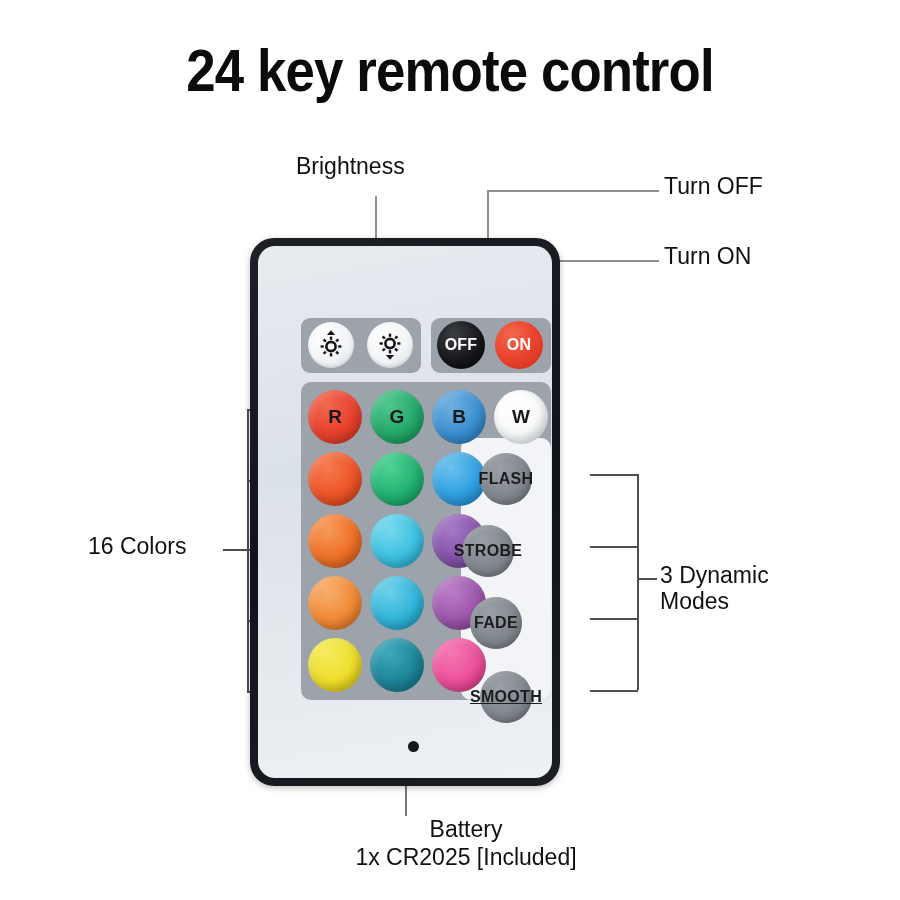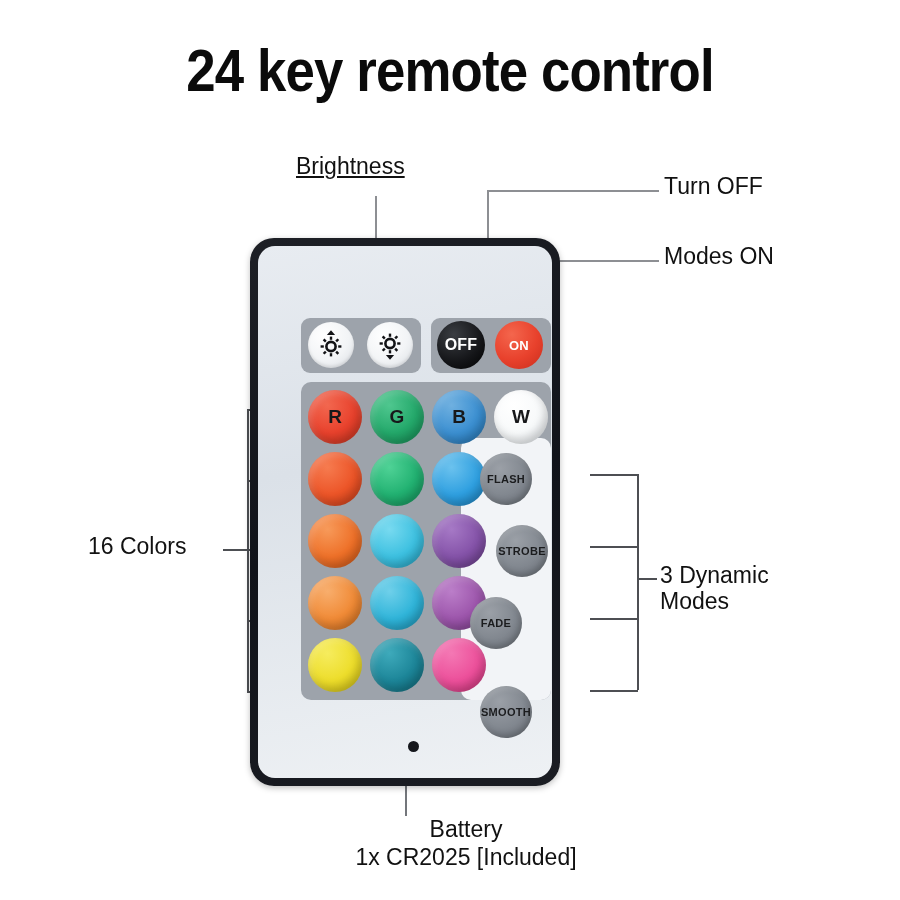--- a/index.html
+++ b/index.html
@@ -30,21 +30,21 @@
   }
 
   
   .callout {
     position: absolute;
     font-size: 23px;
     color: #111;
     white-space: pre-line;
     line-height: 1.12;
   }
-  #lbl-brightness { left: 296px; top: 154px; text-decoration: underline; }
+  #lbl-brightness { left: 296px; top: 154px; }
   #lbl-turnoff    { left: 664px; top: 174px; }
   #lbl-turnon     { left: 664px; top: 244px; }
   #lbl-16colors   { left: 88px; top: 534px; }
   #lbl-dynamic    { left: 660px; top: 563px; }
   #lbl-battery {
     left: 16px; top: 815px; width: 900px;
     text-align: center; line-height: 1.22;
   }
 
   
@@ -97,21 +97,21 @@
 
   
   #btn-off {
     width: 48px; height: 48px; left: 6px; top: 3px;
     background: radial-gradient(circle at 35% 28%, #3a3d42 0%, #141518 60%, #000 100%);
     color: #fff; font-size: 16px; letter-spacing: .2px;
   }
   #btn-on {
     width: 48px; height: 48px; left: 64px; top: 3px;
     background: radial-gradient(circle at 35% 28%, #f4664d 0%, #e8412c 55%, #c92d1c 100%);
-    color: #fff; font-size: 13px; letter-spacing: .2px;
+    color: #fff; font-size: 16px; letter-spacing: .2px;
   }
 
   
   #pad-colors {
     position: absolute;
     left: 43px; top: 136px;
     width: 250px; height: 318px;
     background: #9da3ab;
     border-radius: 10px;
   }
@@ -132,21 +132,21 @@
     box-shadow: inset -3px -5px 9px rgba(0,0,0,.18),
                 inset 3px 4px 7px rgba(255,255,255,.22);
   }
 
   .mode-key {
     position: absolute;
     border-radius: 50%;
     width: 52px; height: 52px;
     background: radial-gradient(circle at 38% 30%, #9ba0a7 0%, #7f858d 60%, #6e747c 100%);
     display: flex; align-items: center; justify-content: center;
-    font-size: 11px; font-weight: bold; color: #1b1c1e;
+    font-size: 16px; font-weight: bold; color: #1b1c1e;
     letter-spacing: .3px;
     box-shadow: inset -2px -3px 6px rgba(0,0,0,.22),
                 inset 2px 3px 5px rgba(255,255,255,.18);
   }
 
   
   #battery-dot {
     position: absolute;
     left: 150px; top: 495px;
     width: 11px; height: 11px;
@@ -154,21 +154,21 @@
     background: #15171c;
   }
 </style>
 </head>
 <body>
 
 <div id="title">24 key remote control</div>
 
 <div class="callout" id="lbl-brightness">Brightness</div>
 <div class="callout" id="lbl-turnoff">Turn OFF</div>
-<div class="callout" id="lbl-turnon">Modes ON</div>
+<div class="callout" id="lbl-turnon">Turn ON</div>
 <div class="callout" id="lbl-16colors">16 Colors</div>
 <div class="callout" id="lbl-dynamic">3 Dynamic
 Modes</div>
 <div class="callout" id="lbl-battery">Battery
 1x CR2025 [Included]</div>
 
 <div class="ln v" style="left:375px; top:196px; height:104px;"></div>
 <div class="ln h" style="left:326px; top:299px; width:100px;"></div>
 <div class="ln v" style="left:326px; top:299px; height:18px;"></div>
 <div class="ln v" style="left:425px; top:299px; height:18px;"></div>
@@ -275,26 +275,26 @@
     <div class="swatch" style="left:112px; top:330px; width:54px; height:54px; background:radial-gradient(circle at 36% 28%, #6fd0ea 0%, #2fb4d9 55%, #1c93b6 100%);"></div>
     <div class="swatch" style="left:174px; top:330px; width:54px; height:54px; background:radial-gradient(circle at 36% 28%, #bb7ec9 0%, #9c55ab 55%, #7b3d89 100%);"></div>
 
     <div class="swatch" style="left:50px; top:392px; width:54px; height:54px; background:radial-gradient(circle at 36% 28%, #f6ec5e 0%, #eddd2a 55%, #cbba12 100%);"></div>
     <div class="swatch" style="left:112px; top:392px; width:54px; height:54px; background:radial-gradient(circle at 36% 28%, #3eaabb 0%, #1c8598 55%, #0f6878 100%);"></div>
     <div class="swatch" style="left:174px; top:392px; width:54px; height:54px; background:radial-gradient(circle at 36% 28%, #f478b4 0%, #ec4f9a 55%, #c93277 100%);"></div>
 
     <div class="mode-key" style="left:222px; top:207px;">
       <span>FLASH</span>
     </div>
-    <div class="mode-key" style="left:238px; top:279px;">
+    <div class="mode-key" style="left:204px; top:279px;">
       <span>STROBE</span>
     </div>
     <div class="mode-key" style="left:212px; top:351px;">
       <span>FADE</span>
     </div>
-    <div class="mode-key" style="left:222px; top:440px;">
+    <div class="mode-key" style="left:222px; top:425px;text-decoration:underline;">
       <span>SMOOTH</span>
     </div>
 
     <div id="battery-dot"></div>
 
   </div>
 </div>
 
 </body></html>

